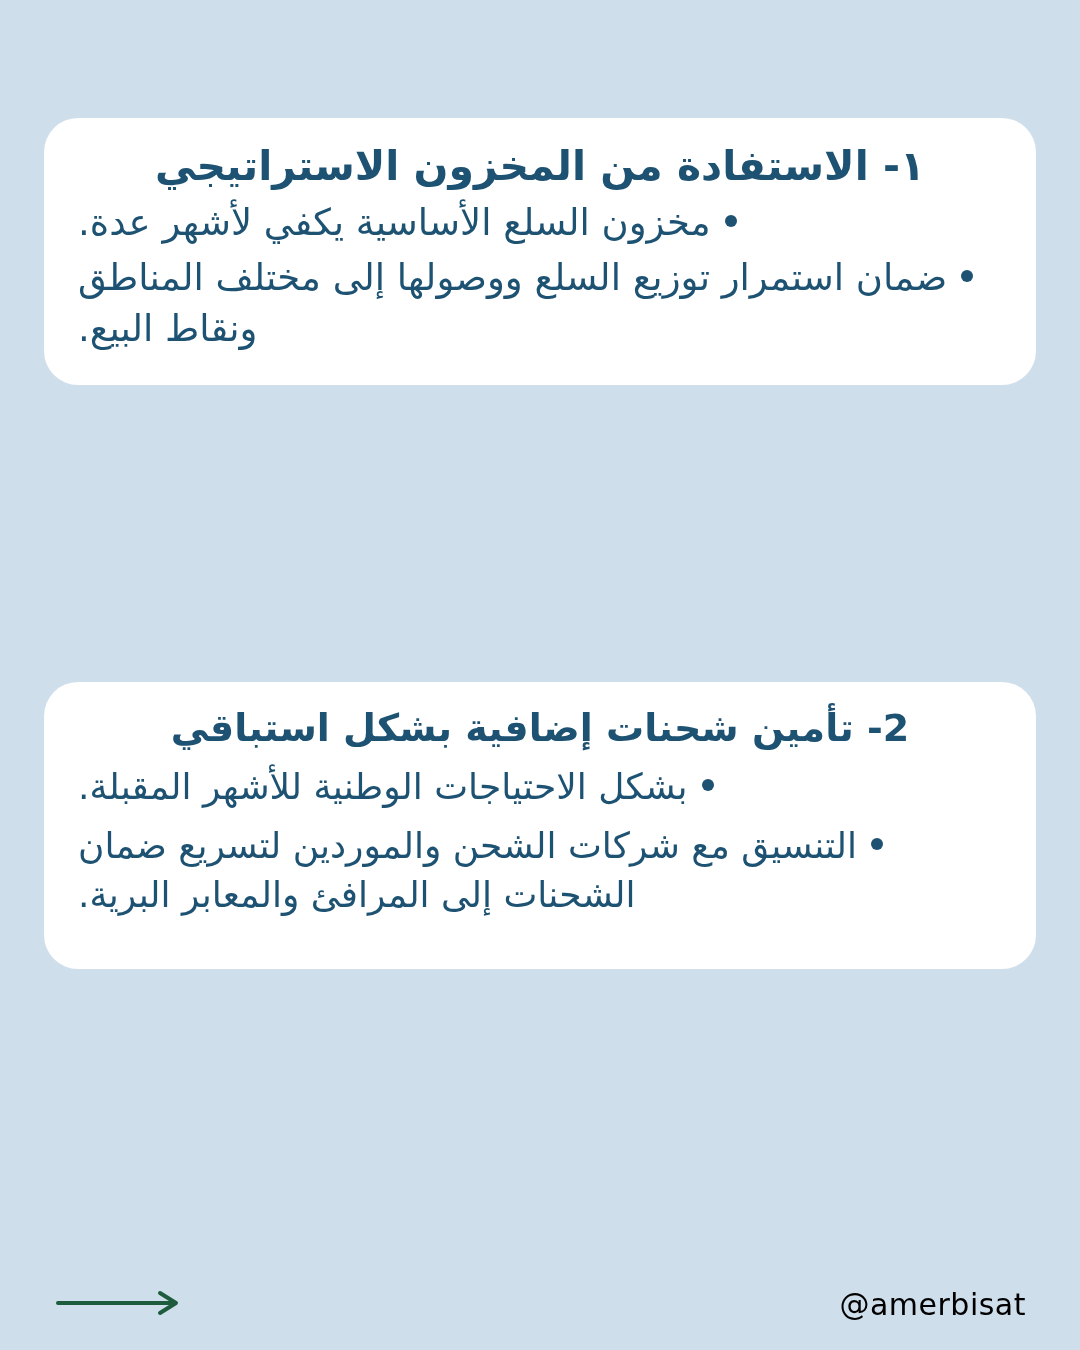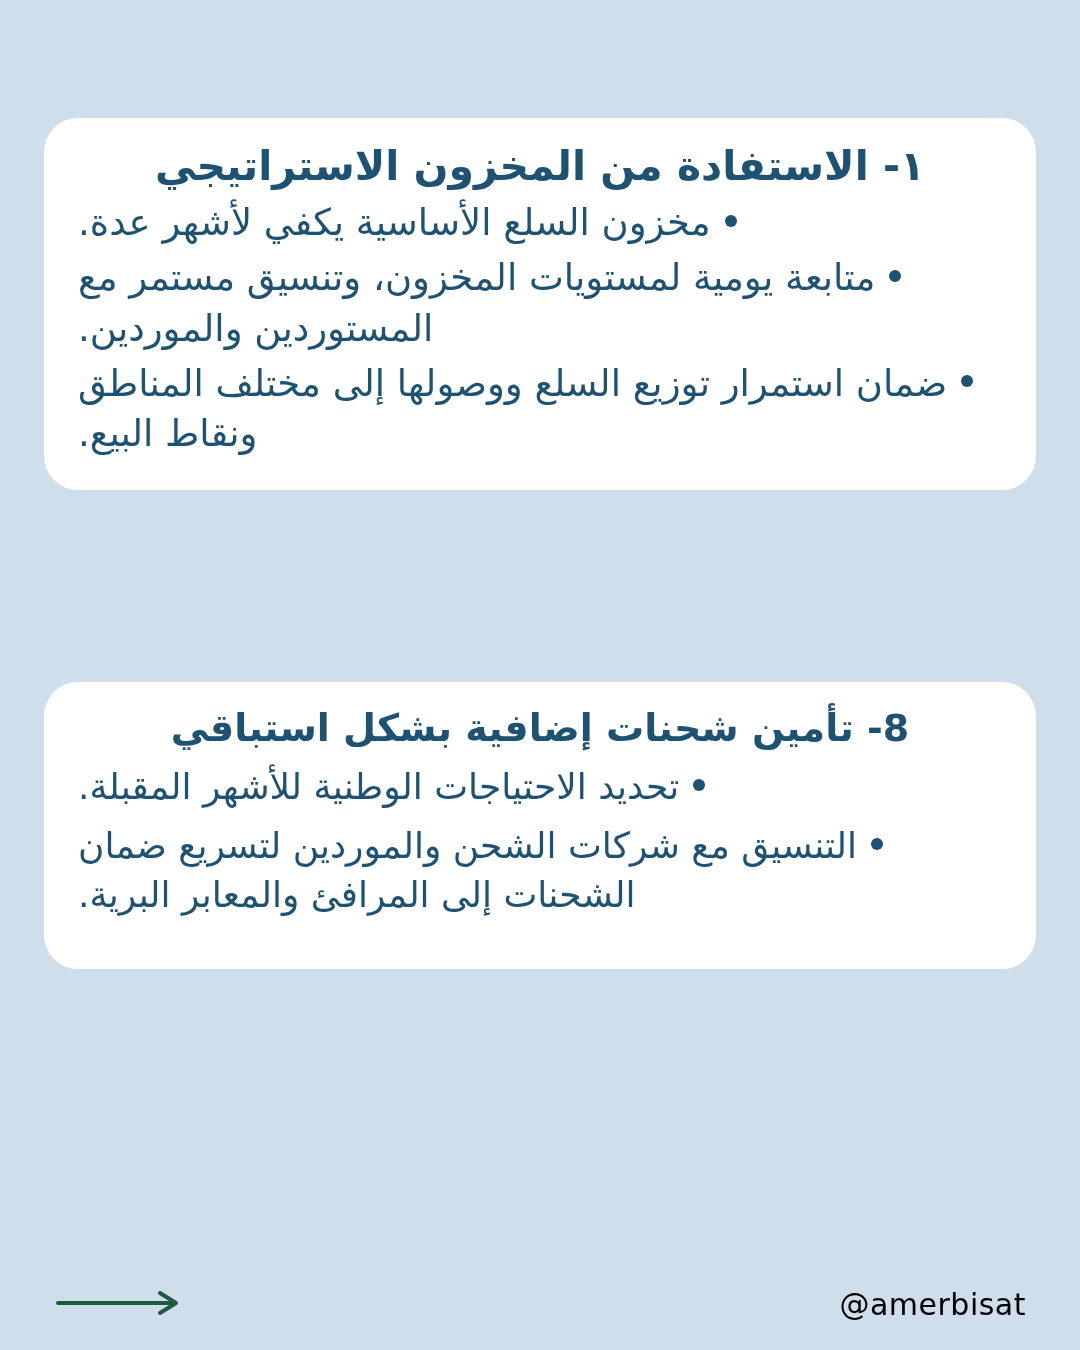--- a/index.html
+++ b/index.html
@@ -115,29 +115,28 @@
 </style>
 </head>
 <body>
 
 <div class="page">
 
   <div class="card card-1">
     <h2 class="card-title">١- الاستفادة من المخزون الاستراتيجي</h2>
     <ul class="bullets">
       <li><span class="bullet-dot"></span><span class="li-inner">مخزون السلع الأساسية يكفي لأشهر عدة.</span></li>
-      <li><span class="bullet-dot"></span><span class="li-inner">متابعة يومية لمستويات المخزون، وتنسيق مستمر مع المستوردين والموردين.</span></li>
       <li><span class="bullet-dot"></span><span class="li-inner">ضمان استمرار توزيع السلع ووصولها إلى مختلف المناطق ونقاط البيع.</span></li>
     </ul>
   </div>
 
   <div class="card card-2">
-    <h2 class="card-title">8- تأمين شحنات إضافية بشكل استباقي</h2>
+    <h2 class="card-title">2- تأمين شحنات إضافية بشكل استباقي</h2>
     <ul class="bullets">
-      <li><span class="bullet-dot"></span><span class="li-inner">تحديد الاحتياجات الوطنية للأشهر المقبلة.</span></li>
+      <li><span class="bullet-dot"></span><span class="li-inner">بشكل الاحتياجات الوطنية للأشهر المقبلة.</span></li>
       <li><span class="bullet-dot"></span><span class="li-inner">التنسيق مع شركات الشحن والموردين لتسريع ضمان الشحنات إلى المرافئ والمعابر البرية.</span></li>
     </ul>
   </div>
 
   <div class="footer">
     <div class="handle">@amerbisat</div>
     <div class="arrow">
       <svg width="130" height="26" viewBox="0 0 130 26" xmlns="http://www.w3.org/2000/svg">
         <line x1="2" y1="13" x2="118" y2="13" stroke="#1f5c3d" stroke-width="4" stroke-linecap="round"></line>
         <polyline points="104,3 120,13 104,23" fill="none" stroke="#1f5c3d" stroke-width="4" stroke-linecap="round" stroke-linejoin="round"></polyline>

